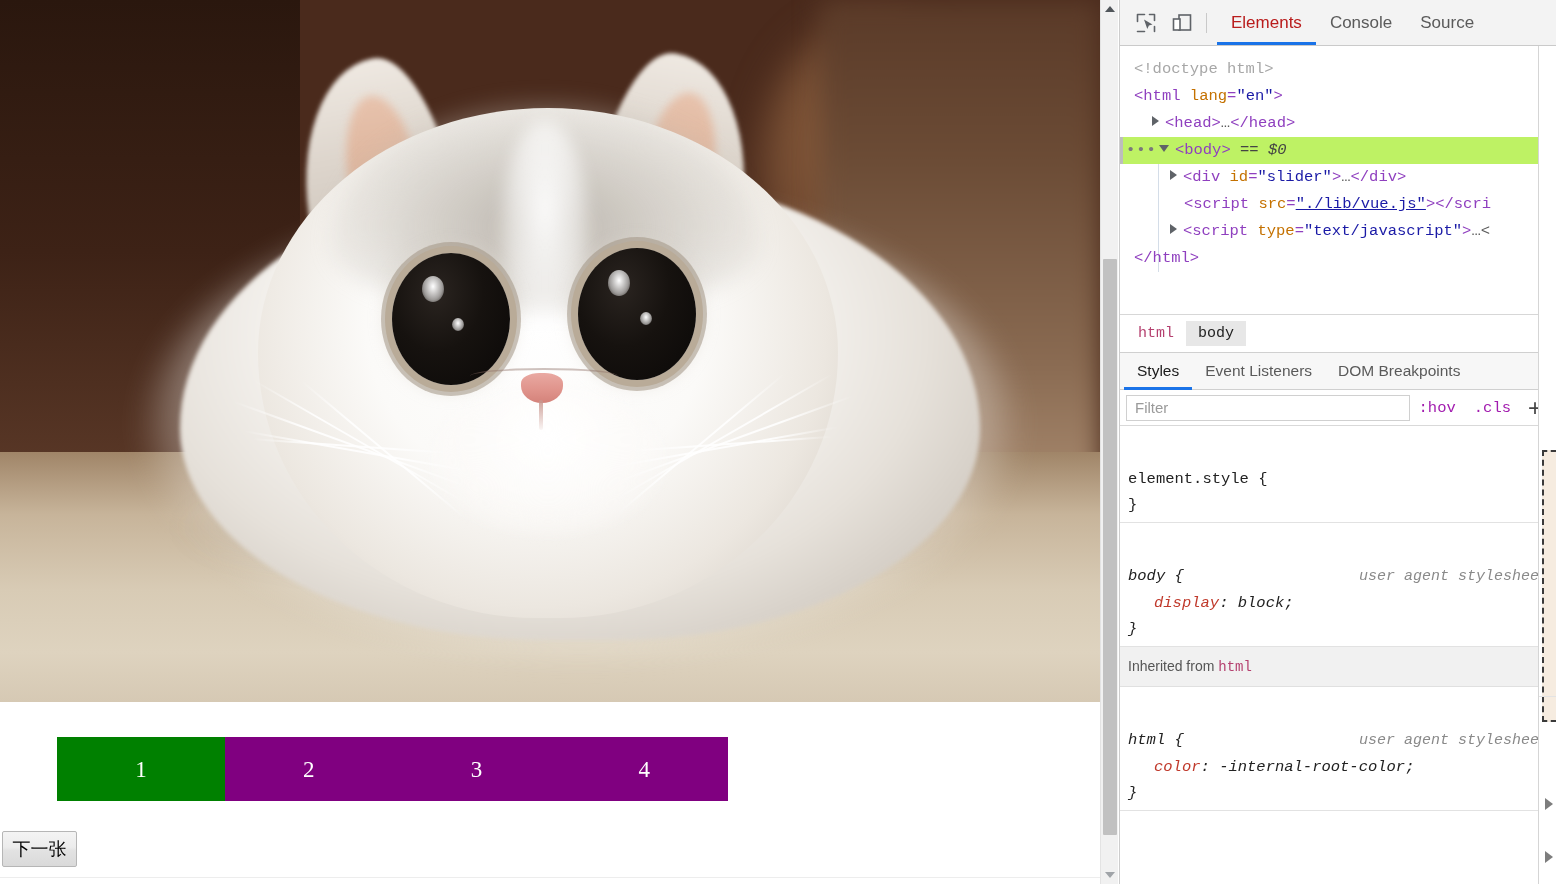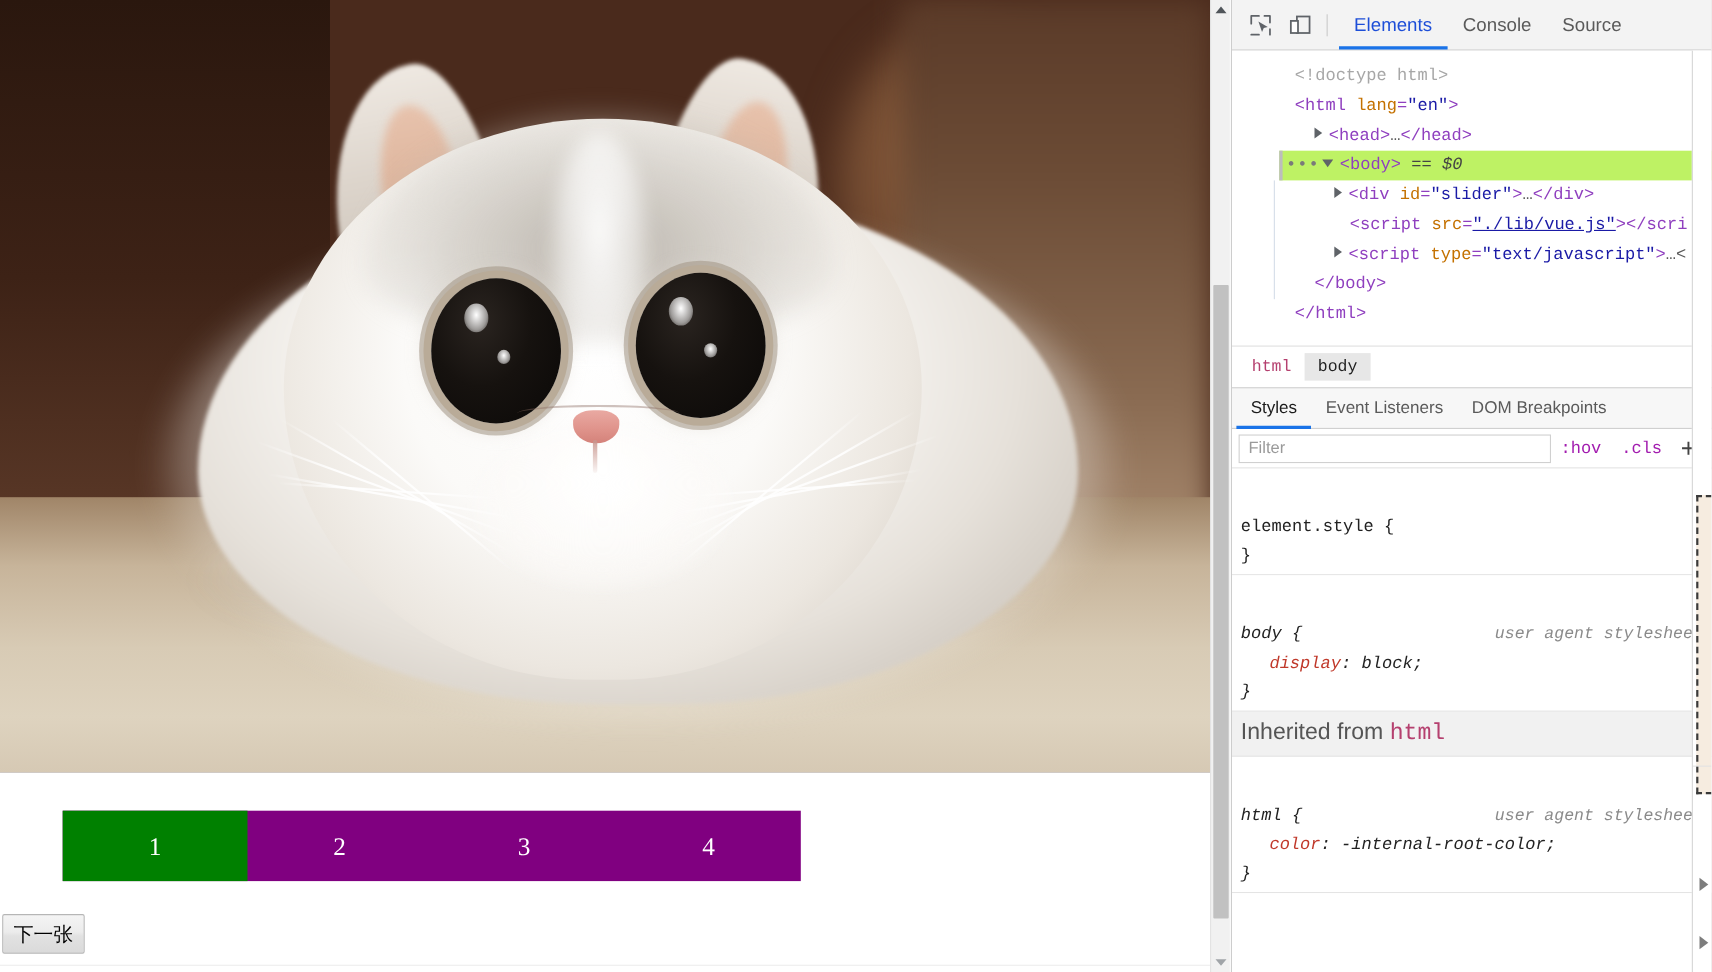--- a/index.html
+++ b/index.html
@@ -263,38 +263,38 @@
   .dt-tab {
     height: 45px;
     padding: 0 14px;
     display: flex; align-items: center;
     font-size: 17px;
     color: #5a5a5a;
     cursor: default;
     white-space: nowrap;
   }
   .dt-tab.active {
-    color: #1d4ed8;
+    color: #b91c1c;
     box-shadow: inset 0 -3px 0 0 #1a73e8;
   }
 
   
   #dom-tree {
     position: relative;
     padding: 10px 0 8px 0;
     background: #ffffff;
     font-family: "Liberation Mono", monospace;
     font-size: 15.5px;
     line-height: 27px;
     color: #222;
     white-space: nowrap;
     overflow: hidden;
     height: 268px;
   }
-  .dom-line { position: relative; height: 27px; padding-left: 14px; margin-left: 43px; }
+  .dom-line { position: relative; height: 27px; padding-left: 14px; }
   .dom-line.sel {
     background: #bef264;
   }
   .dom-line.sel::before {
     content: ""; position: absolute; left: 0; top: 0; width: 3px; height: 27px; background: #bdbdbd;
   }
   .ind1 { padding-left: 14px; }
   .ind2 { padding-left: 32px; }
   .ind3 { padding-left: 50px; }
   .ind4 { padding-left: 64px; }
@@ -429,21 +429,21 @@
   .rule-sel.plain { font-style: normal; }
   .rule-origin { font-style: italic; color: #8a8a8a; font-size: 15px; }
   .decl { padding-left: 26px; font-style: italic; }
   .prop { color: #c0392b; }
   .val { color: #222; }
   .inherited-hdr {
     background: #f1f1f1;
     border-bottom: 1px solid #e0e0e0;
     padding: 6px 8px;
     font-family: "Liberation Sans", sans-serif;
-    font-size: 21px;
+    font-size: 14px;
     color: #555;
   }
   .inherited-hdr .mono { font-family: "Liberation Mono", monospace; color: #b5406f; }
   .decl-tri {
     display: inline-block; width: 0; height: 0;
     border-top: 4px solid transparent; border-bottom: 4px solid transparent;
     border-left: 6px solid #6a6a6a; margin: 0 4px 0 2px; vertical-align: 1px;
   }
 
   
@@ -602,23 +602,20 @@
         <div class="dom-line ind4">
           <span class="tok-punct">&lt;</span><span class="tok-tag">script</span>
           <span class="tok-attr">src</span><span class="tok-punct">=</span><span class="tok-link">"./lib/vue.js"</span><span class="tok-punct">&gt;</span><span class="tok-tag">&lt;/scri</span>
         </div>
 
         <div class="dom-line ind3">
           <span class="tri"></span><span class="tok-punct">&lt;</span><span class="tok-tag">script</span>
           <span class="tok-attr">type</span><span class="tok-punct">=</span><span class="tok-val">"text/javascript"</span><span class="tok-punct">&gt;</span><span class="tok-ellip">…&lt;</span>
         </div>
 
-        <div class="dom-line ind2">
-          <span class="tok-tag">&lt;/body&gt;</span>
-        </div>
       </div>
 
       <div class="dom-line ind1">
         <span class="tok-tag">&lt;/html&gt;</span>
       </div>
     </div>
 
     <div id="dt-breadcrumb">
       <div class="crumb">html</div>
       <div class="crumb active">body</div>

